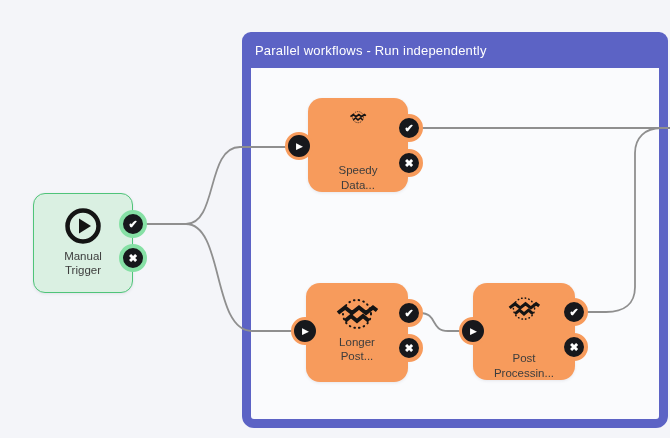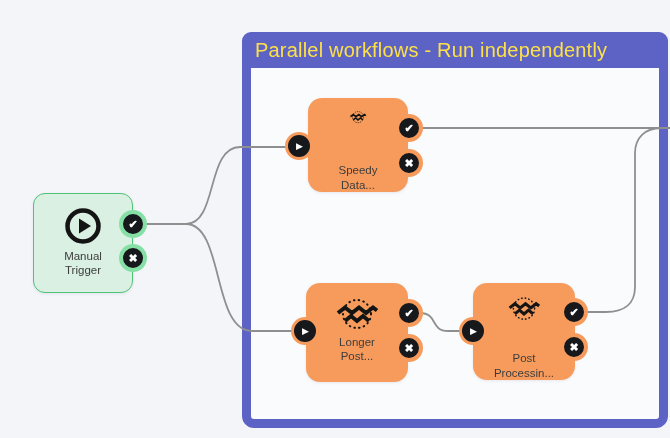--- a/index.html
+++ b/index.html
@@ -10,21 +10,21 @@
   }
   
   .group-box{
     position:absolute; left:242px; top:32px; width:426px; height:396px;
     border:9px solid #5c63c5; border-radius:12px; background:#fafbfd;
   }
   .group-header{
     position:absolute; top:-9px; left:-9px; width:calc(100% + 18px); height:36px;
     background:#5c63c5; border-radius:9px 9px 0 0;
     display:flex; align-items:center; padding-left:13px;
-    color:#fde047; font-size:20px; letter-spacing:.2px; white-space:nowrap;
+    color:#ffffff; font-size:13px; letter-spacing:.2px; white-space:nowrap;
   }
   
   .wires{ position:absolute; left:0; top:0; z-index:5; }
   .wire{ fill:none; stroke:#8f8f8f; stroke-width:1.8; stroke-linecap:round; }
   
   .node{
     position:absolute; z-index:10; display:flex; flex-direction:column;
     align-items:center; border-radius:14px;
     box-shadow:0 1px 3px rgba(60,60,90,.10);
   }

